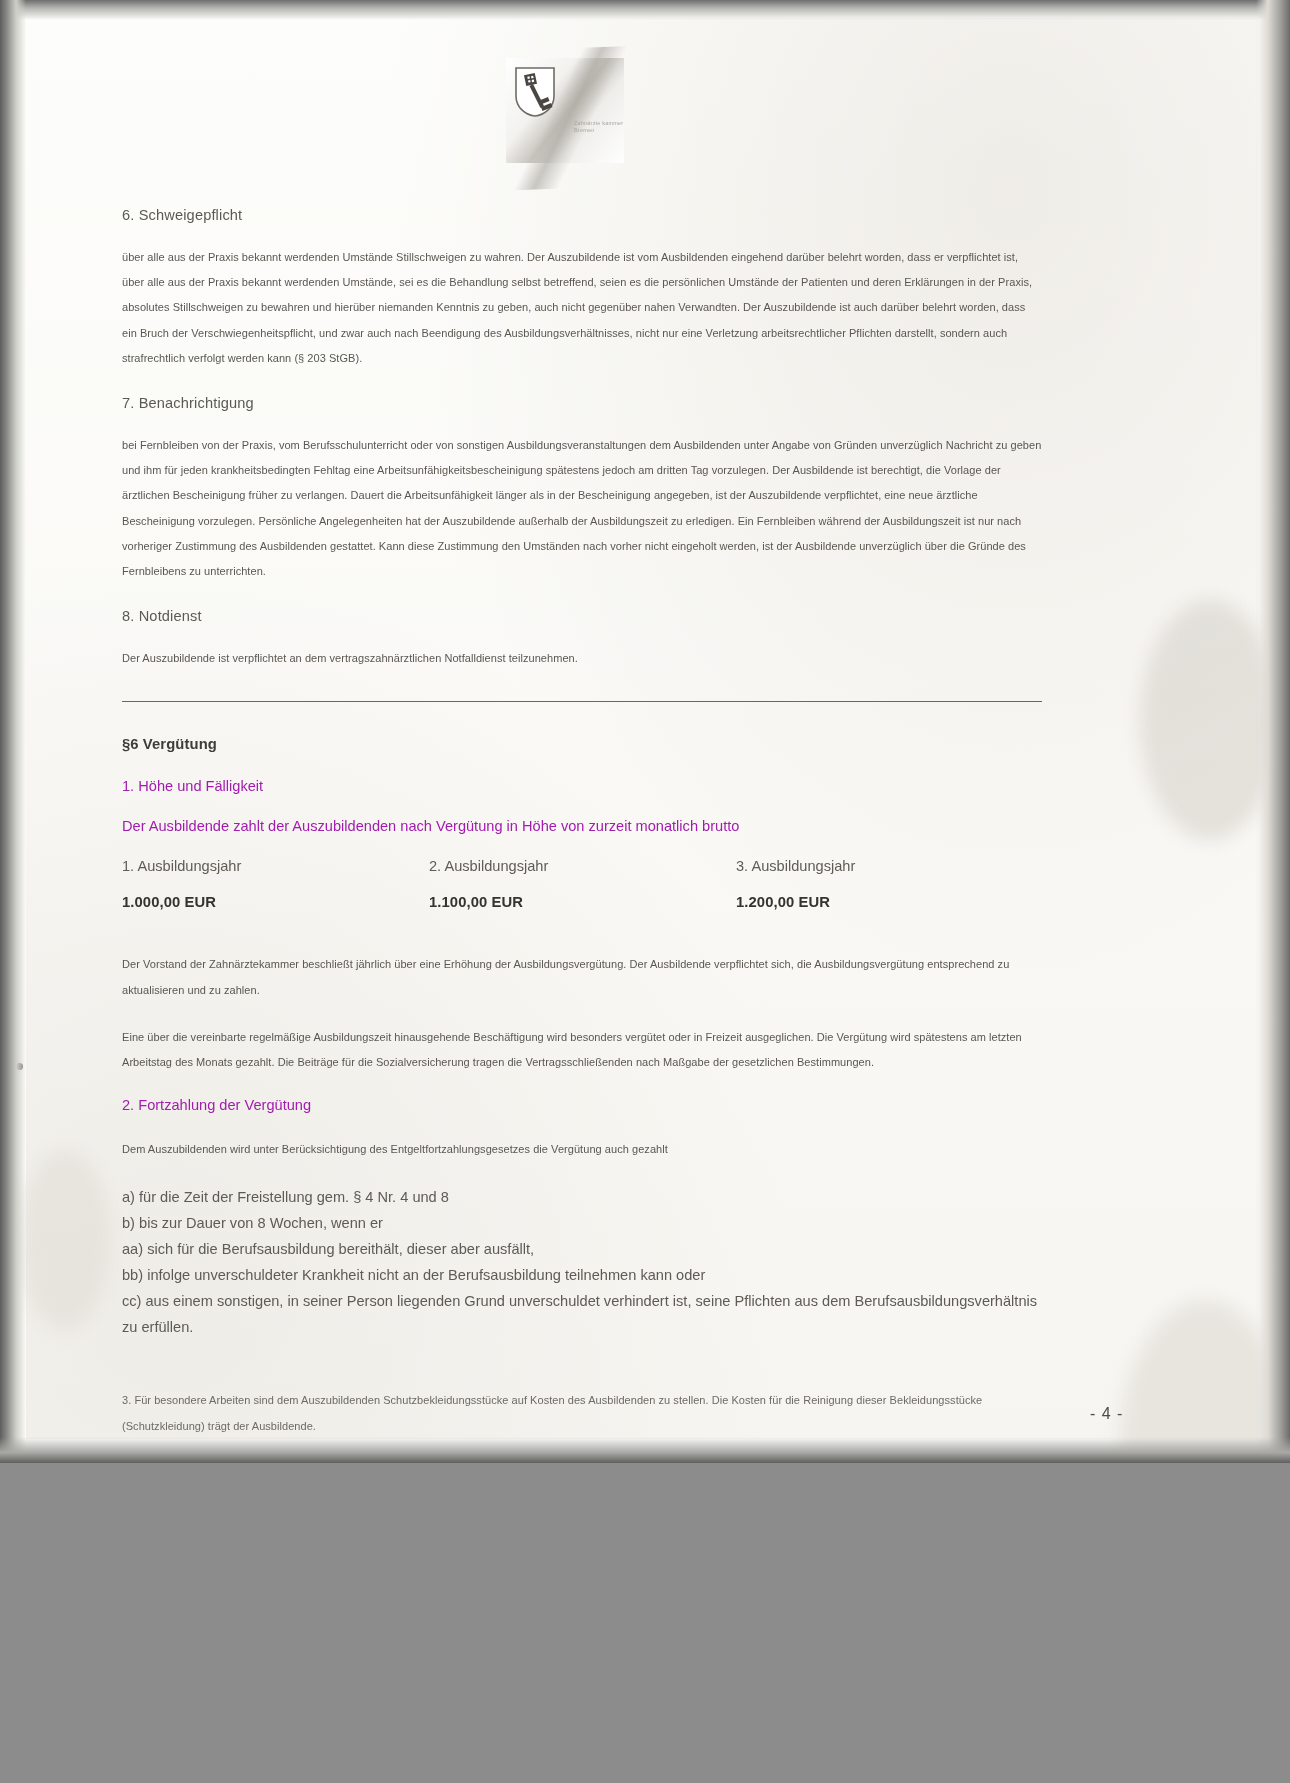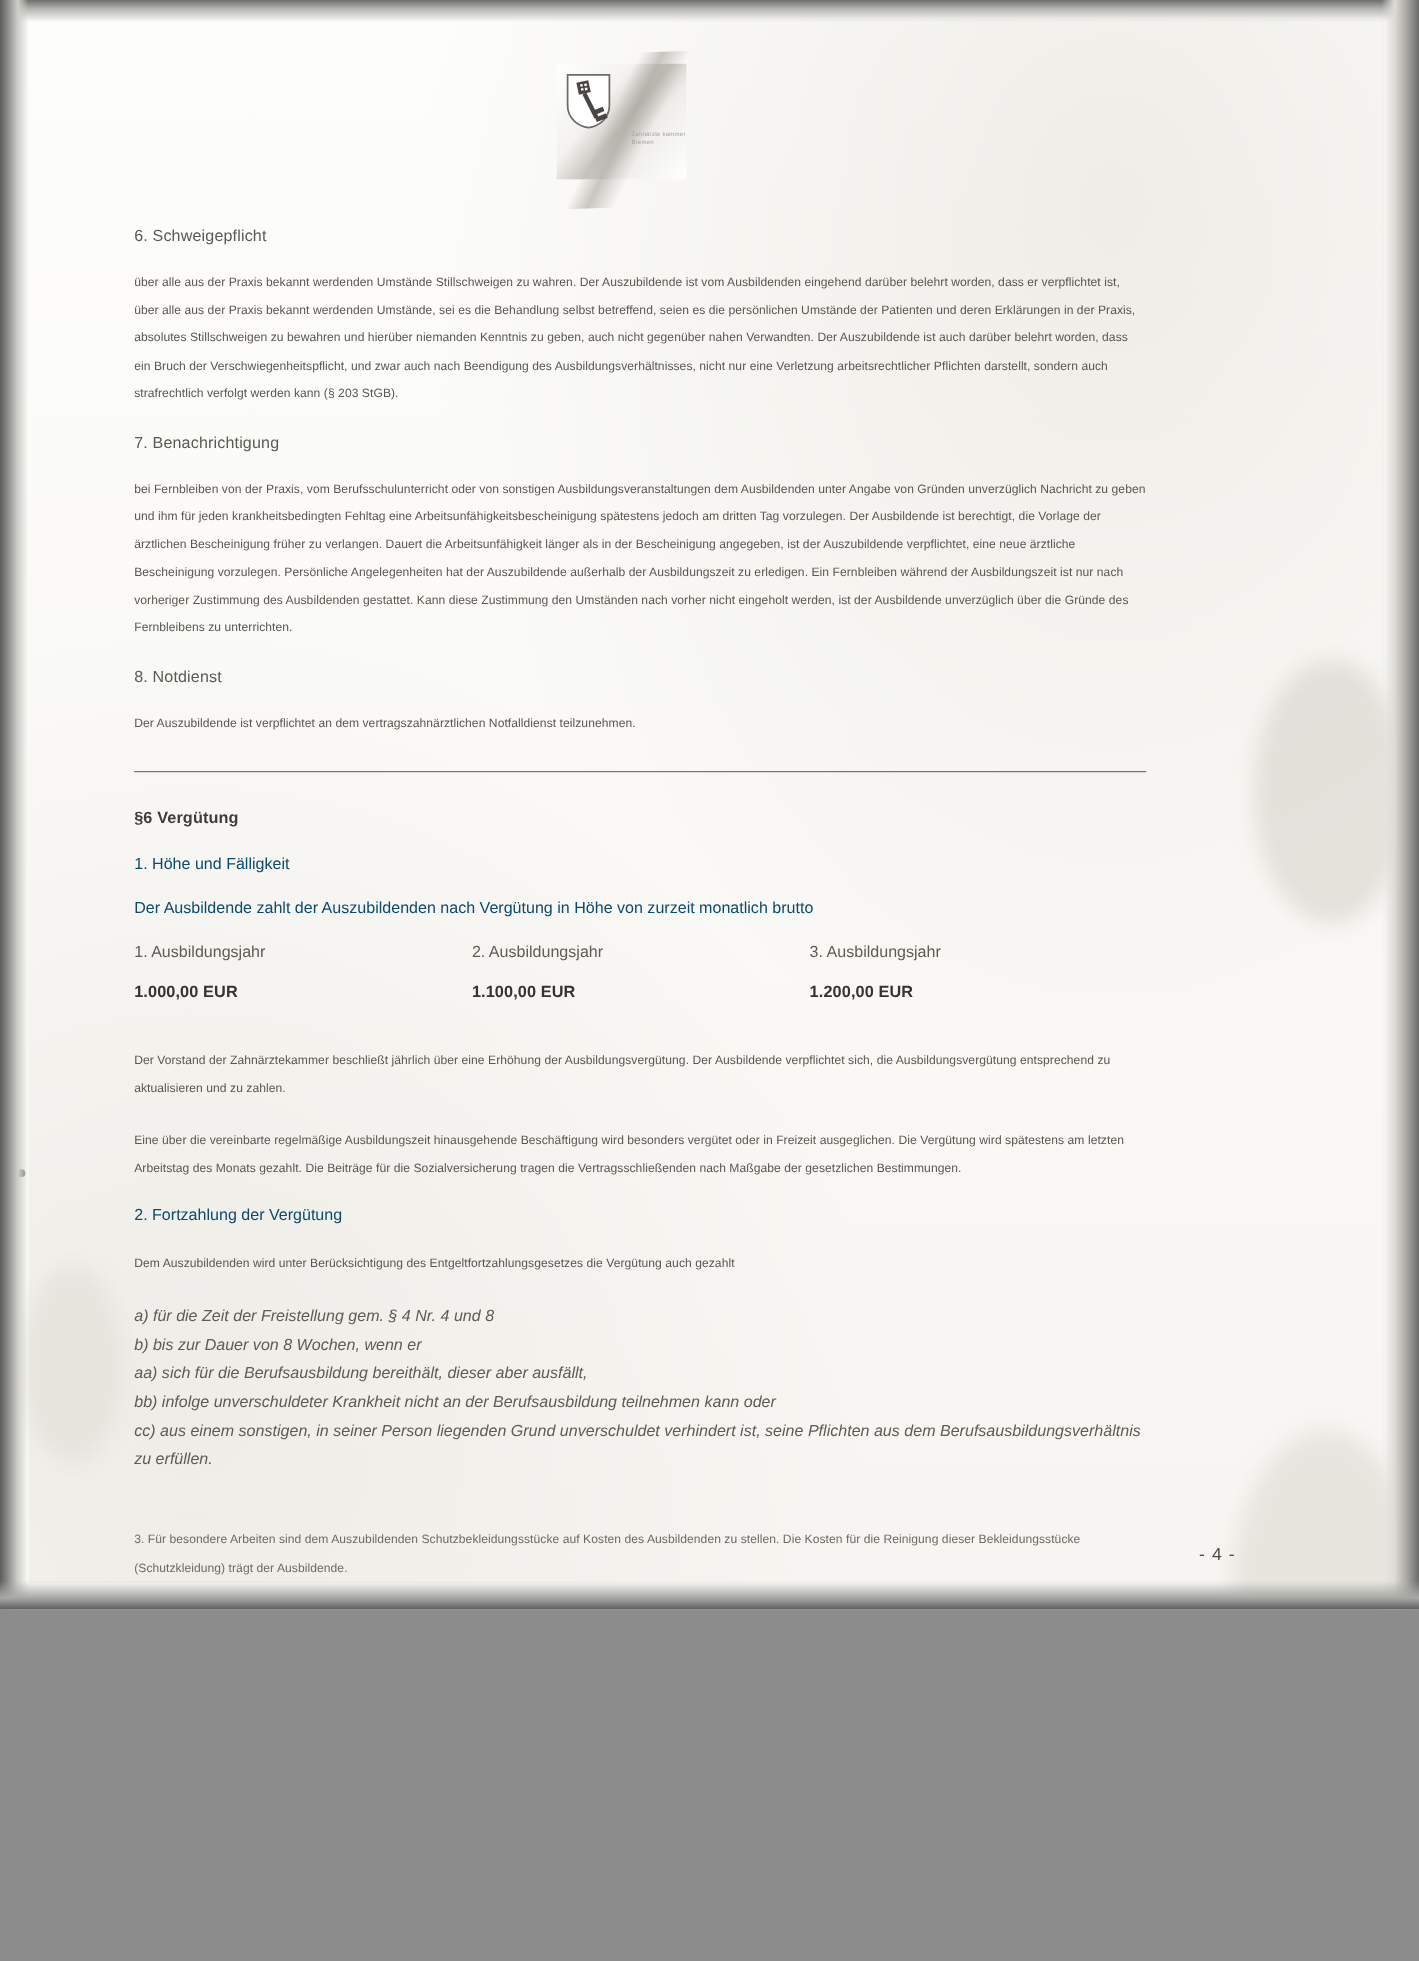--- a/index.html
+++ b/index.html
@@ -135,21 +135,21 @@
   }
   .sec-title {
     font-size: 14.8px;
     font-weight: bold;
     color: #3f3d39;
     margin: 0 0 26px 0;
     letter-spacing: .1px;
   }
   .sub-title {
     font-size: 14.6px;
-    color: #0c4a6e;
+    color: #a21caf;
     margin: 0 0 24px 0;
   }
   .pay-table {
     display: flex;
     margin: 0 0 8px 0;
     gap: 22px;
   }
   .pay-col { width: 285px; }
   .pay-year {
     font-size: 14.6px;
@@ -158,21 +158,20 @@
   }
   .pay-amount {
     font-size: 14.8px;
     font-weight: bold;
     color: #35332f;
     letter-spacing: .1px;
   }
   .after-table { height: 34px; }
   .list {
     margin: 0 0 22px 0;
-    font-style: italic;
   }
   .list-item {
     font-size: 14.6px;
     line-height: 26px;
     color: #5e5b55;
   }
   .page-num {
     position: absolute;
     left: 1090px;
     top: 1405px;

